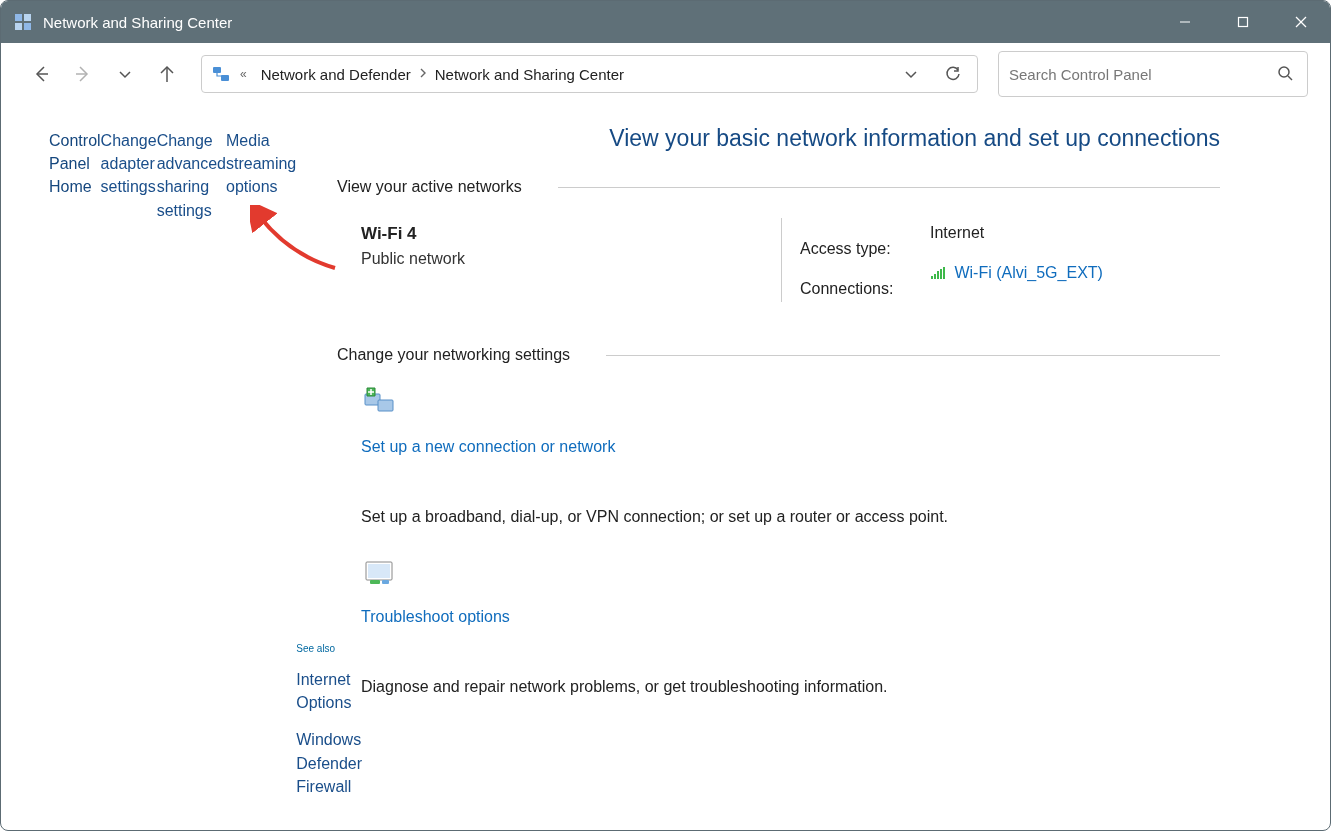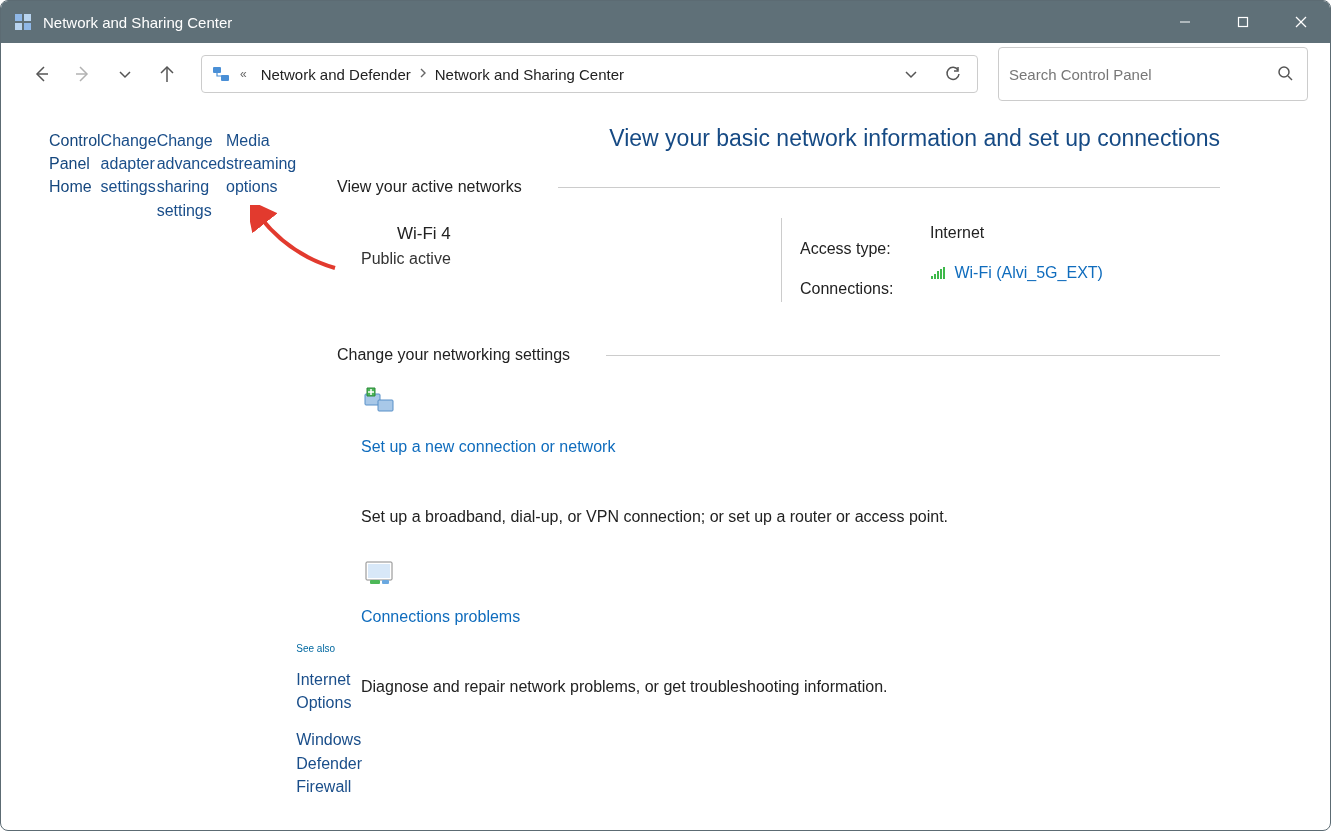--- a/index.html
+++ b/index.html
@@ -64,21 +64,21 @@
   }
   .addr-icon { width: 22px; height: 22px; margin-right: 8px; display:flex;align-items:center;justify-content:center;}
   .addr-chevrons { color:#666; font-size:12px; margin-right:10px; letter-spacing:-2px;}
   .addr-seg { color: #222; padding: 4px 6px; cursor: pointer; }
   .addr-sep { color: #888; font-size: 11px; padding: 0 2px; }
   .addr-right { margin-left:auto; display:flex; align-items:center; gap:2px;}
   .addr-right .ctl { width:40px; height:34px; display:flex;align-items:center;justify-content:center;cursor:pointer;}
 
   .search-box {
     width: 310px;
-    height: 54px;
+    height: 46px;
     border: 1px solid #ccc;
     border-radius: 4px;
     display: flex;
     align-items: center;
     padding: 0 10px;
   }
   .search-box input {
     border: none; outline: none; flex: 1; font-size: 15px;
     color:#333; background:transparent;
   }
@@ -123,21 +123,21 @@
     font-size: 16px; color:#222;
     display:flex; align-items:center; gap:36px;
     margin-bottom: 20px;
   }
   .section-title .line { flex:1; height:1px; background:#ccc; }
 
   .active-net {
     display:flex; margin-bottom: 42px; padding-left:24px;
   }
   .net-left { flex:0 0 420px; padding-top:8px;}
-  .net-name { font-weight:400; font-size:17px; margin-bottom:6px;margin-left:36px;}
+  .net-name { font-weight:700; font-size:17px; margin-bottom:6px;}
   .net-kind { color:#333; font-size:16px;}
   .divider-v { width:1px; background:#ccc; margin: 2px 18px 2px 0; align-self: stretch;}
   .net-right { padding-top:8px; font-size:16px;}
   .kv-row { display:flex; margin-bottom:6px;}
   .kv-row .k { width:130px; color:#222;margin-top:16px;}
   .kv-row .v { color:#222; }
   .kv-row .v a { color:#0f6cbd; text-decoration:none; cursor:pointer;}
   .sig-icon { display:inline-block; margin-right:4px; vertical-align:-2px;}
 
   .setting-item {
@@ -280,21 +280,21 @@
       <h1 class="main-heading">View your basic network information and set up connections</h1>
 
       <div class="section-title">
         <span>View your active networks</span>
         <span class="line"></span>
       </div>
 
       <div class="active-net">
         <div class="net-left">
           <div class="net-name">Wi-Fi 4</div>
-          <div class="net-kind">Public active</div>
+          <div class="net-kind">Public network</div>
         </div>
         <div class="divider-v"></div>
         <div class="net-right">
           <div class="kv-row">
             <span class="k">Access type:</span>
             <span class="v">Internet</span>
           </div>
           <div class="kv-row">
             <span class="k">Connections:</span>
             <span class="v">
@@ -337,21 +337,21 @@
       <div class="setting-item">
         <span class="icn">
           <svg width="36" height="32" viewBox="0 0 36 32">
               <rect x="4" y="6" width="26" height="18" rx="1" fill="#fff" stroke="#888" stroke-width="1"></rect>
               <rect x="6" y="8" width="22" height="14" fill="#d8e8f8"></rect>
               <rect x="8" y="24" width="10" height="4" rx="1" fill="#4db858"></rect>
               <rect x="20" y="24" width="7" height="4" rx="1" fill="#6aa8e0"></rect>
             </svg>
         </span>
         <div class="txt">
-          <span class="tlink">Connections problems</span>
+          <span class="tlink">Troubleshoot options</span>
           <div class="desc">Diagnose and repair network problems, or get troubleshooting information.</div>
         </div>
       </div>
     </div>
   </div>
 </div>
 
 <svg class="arrow-annot" width="100" height="80">
   <defs>
     <marker id="ahead" markerWidth="8" markerHeight="8" refX="2" refY="4" orient="auto">

